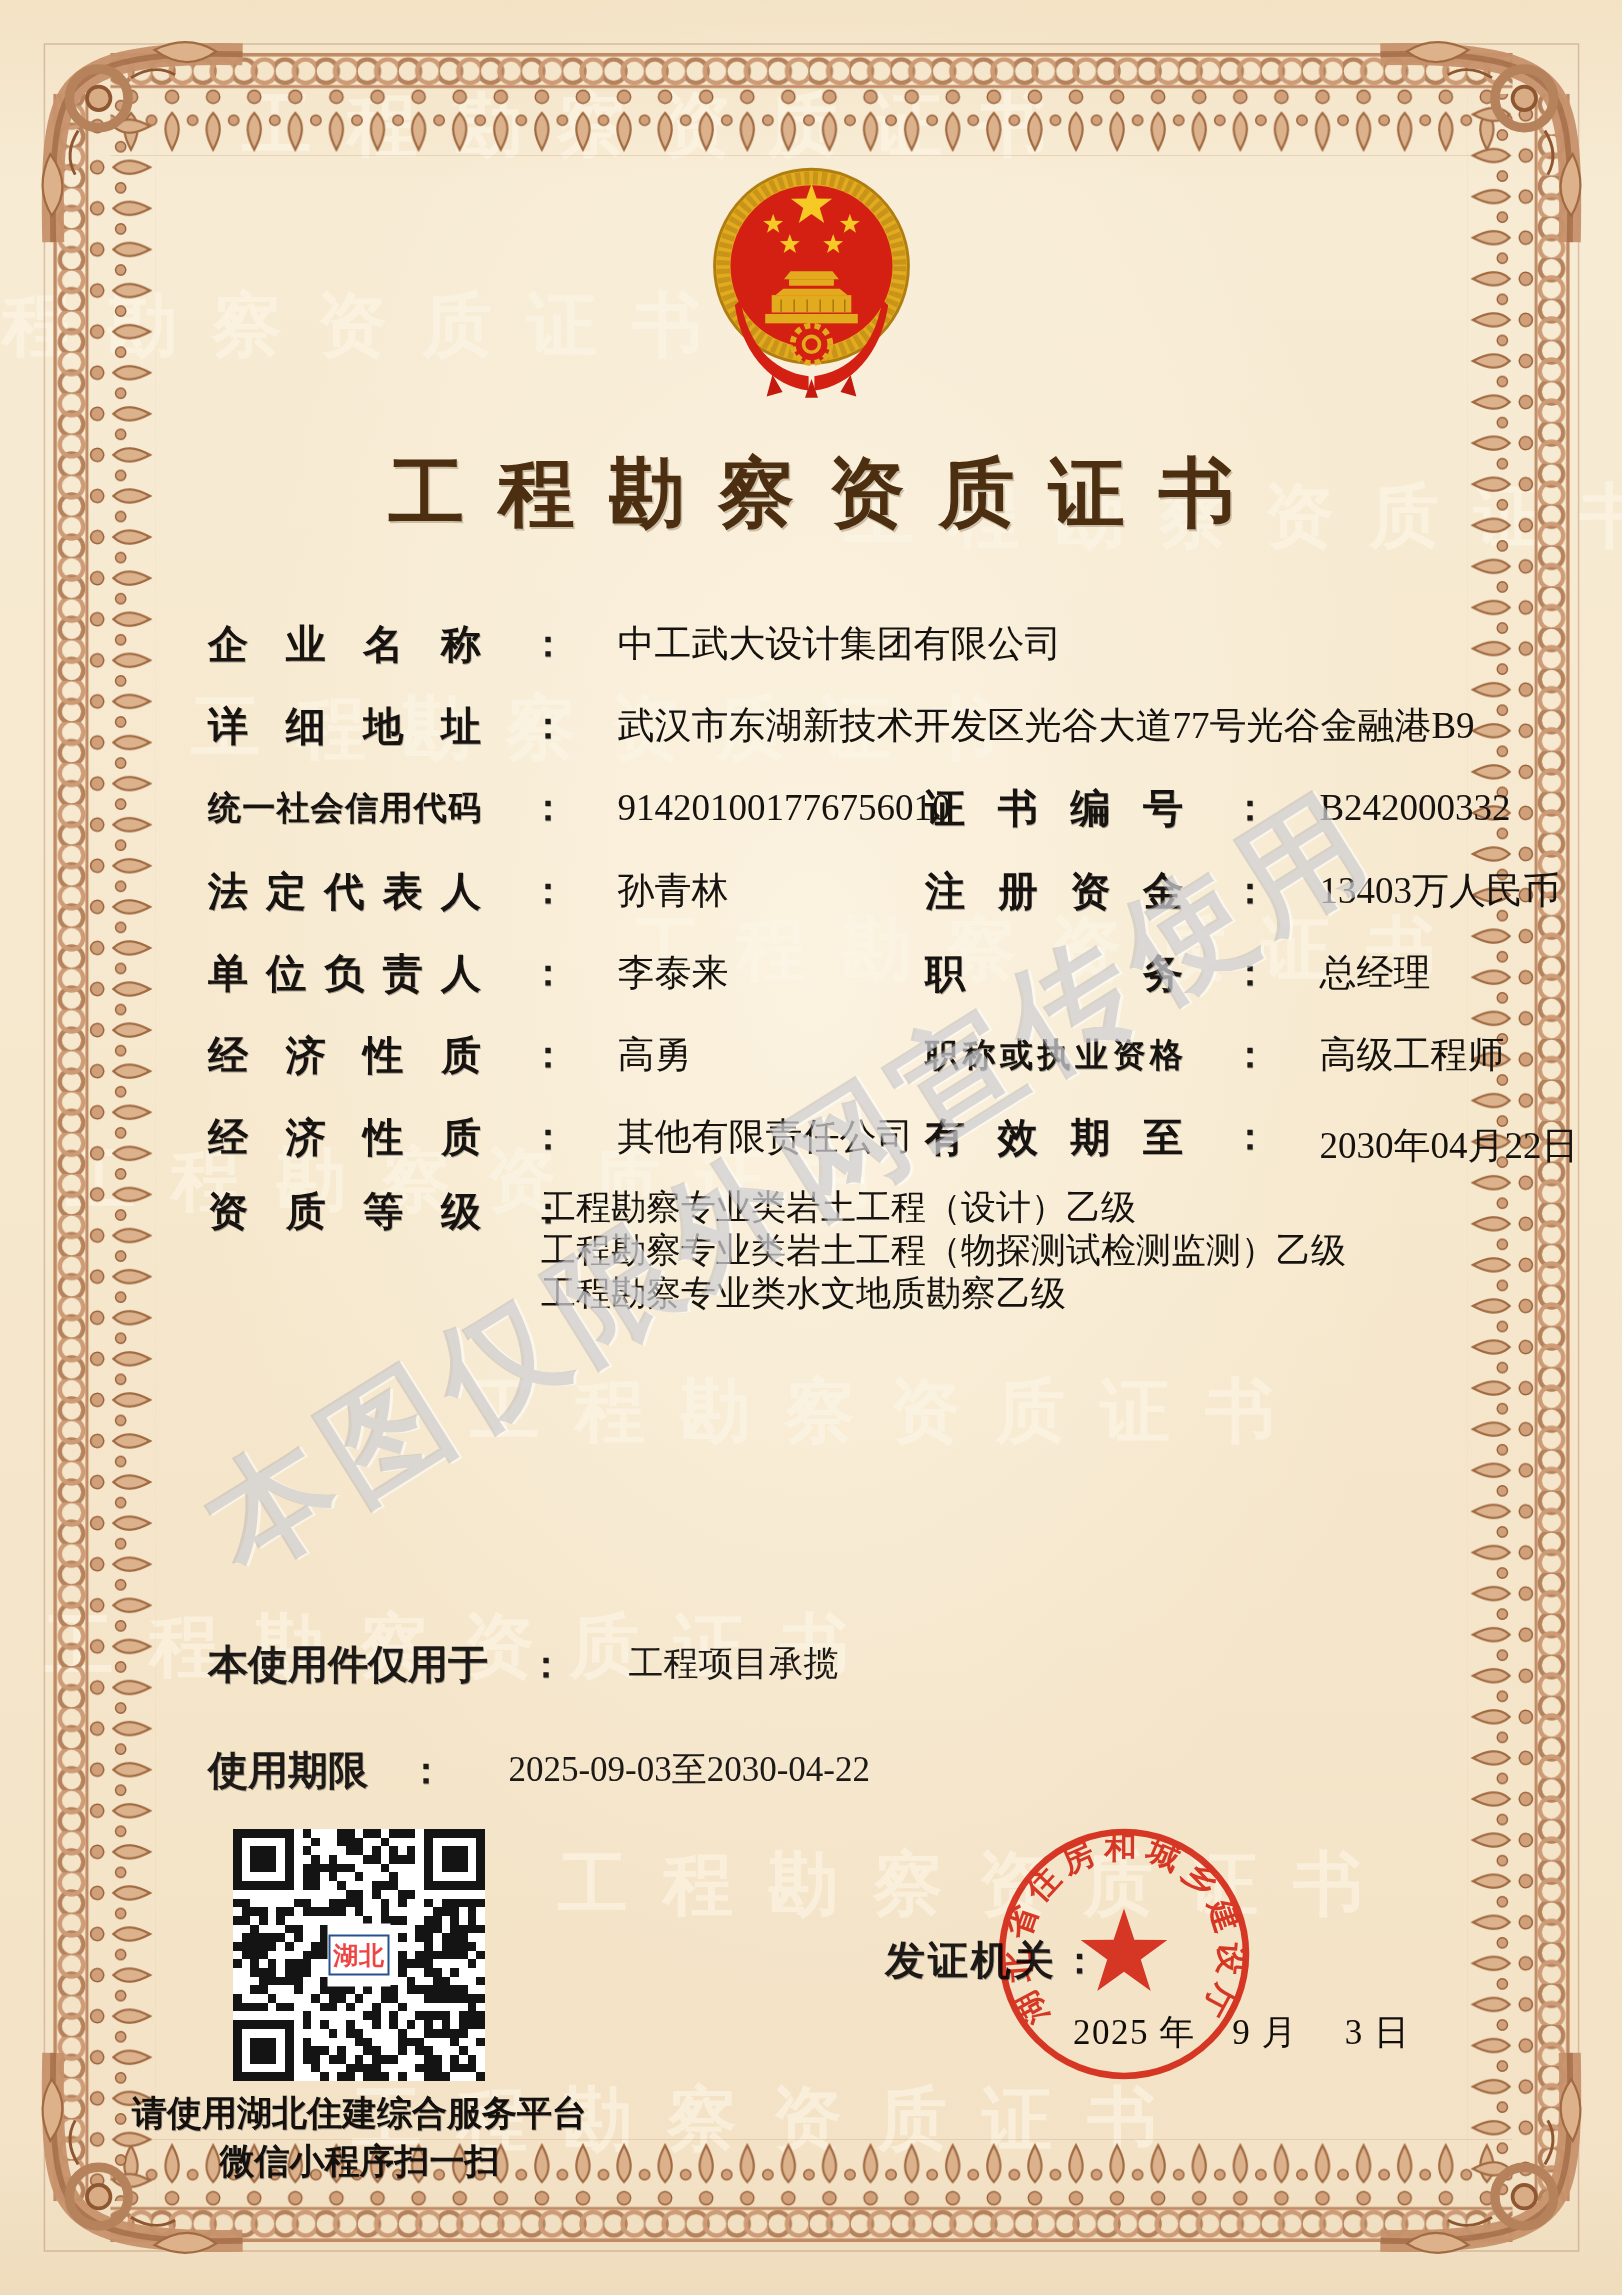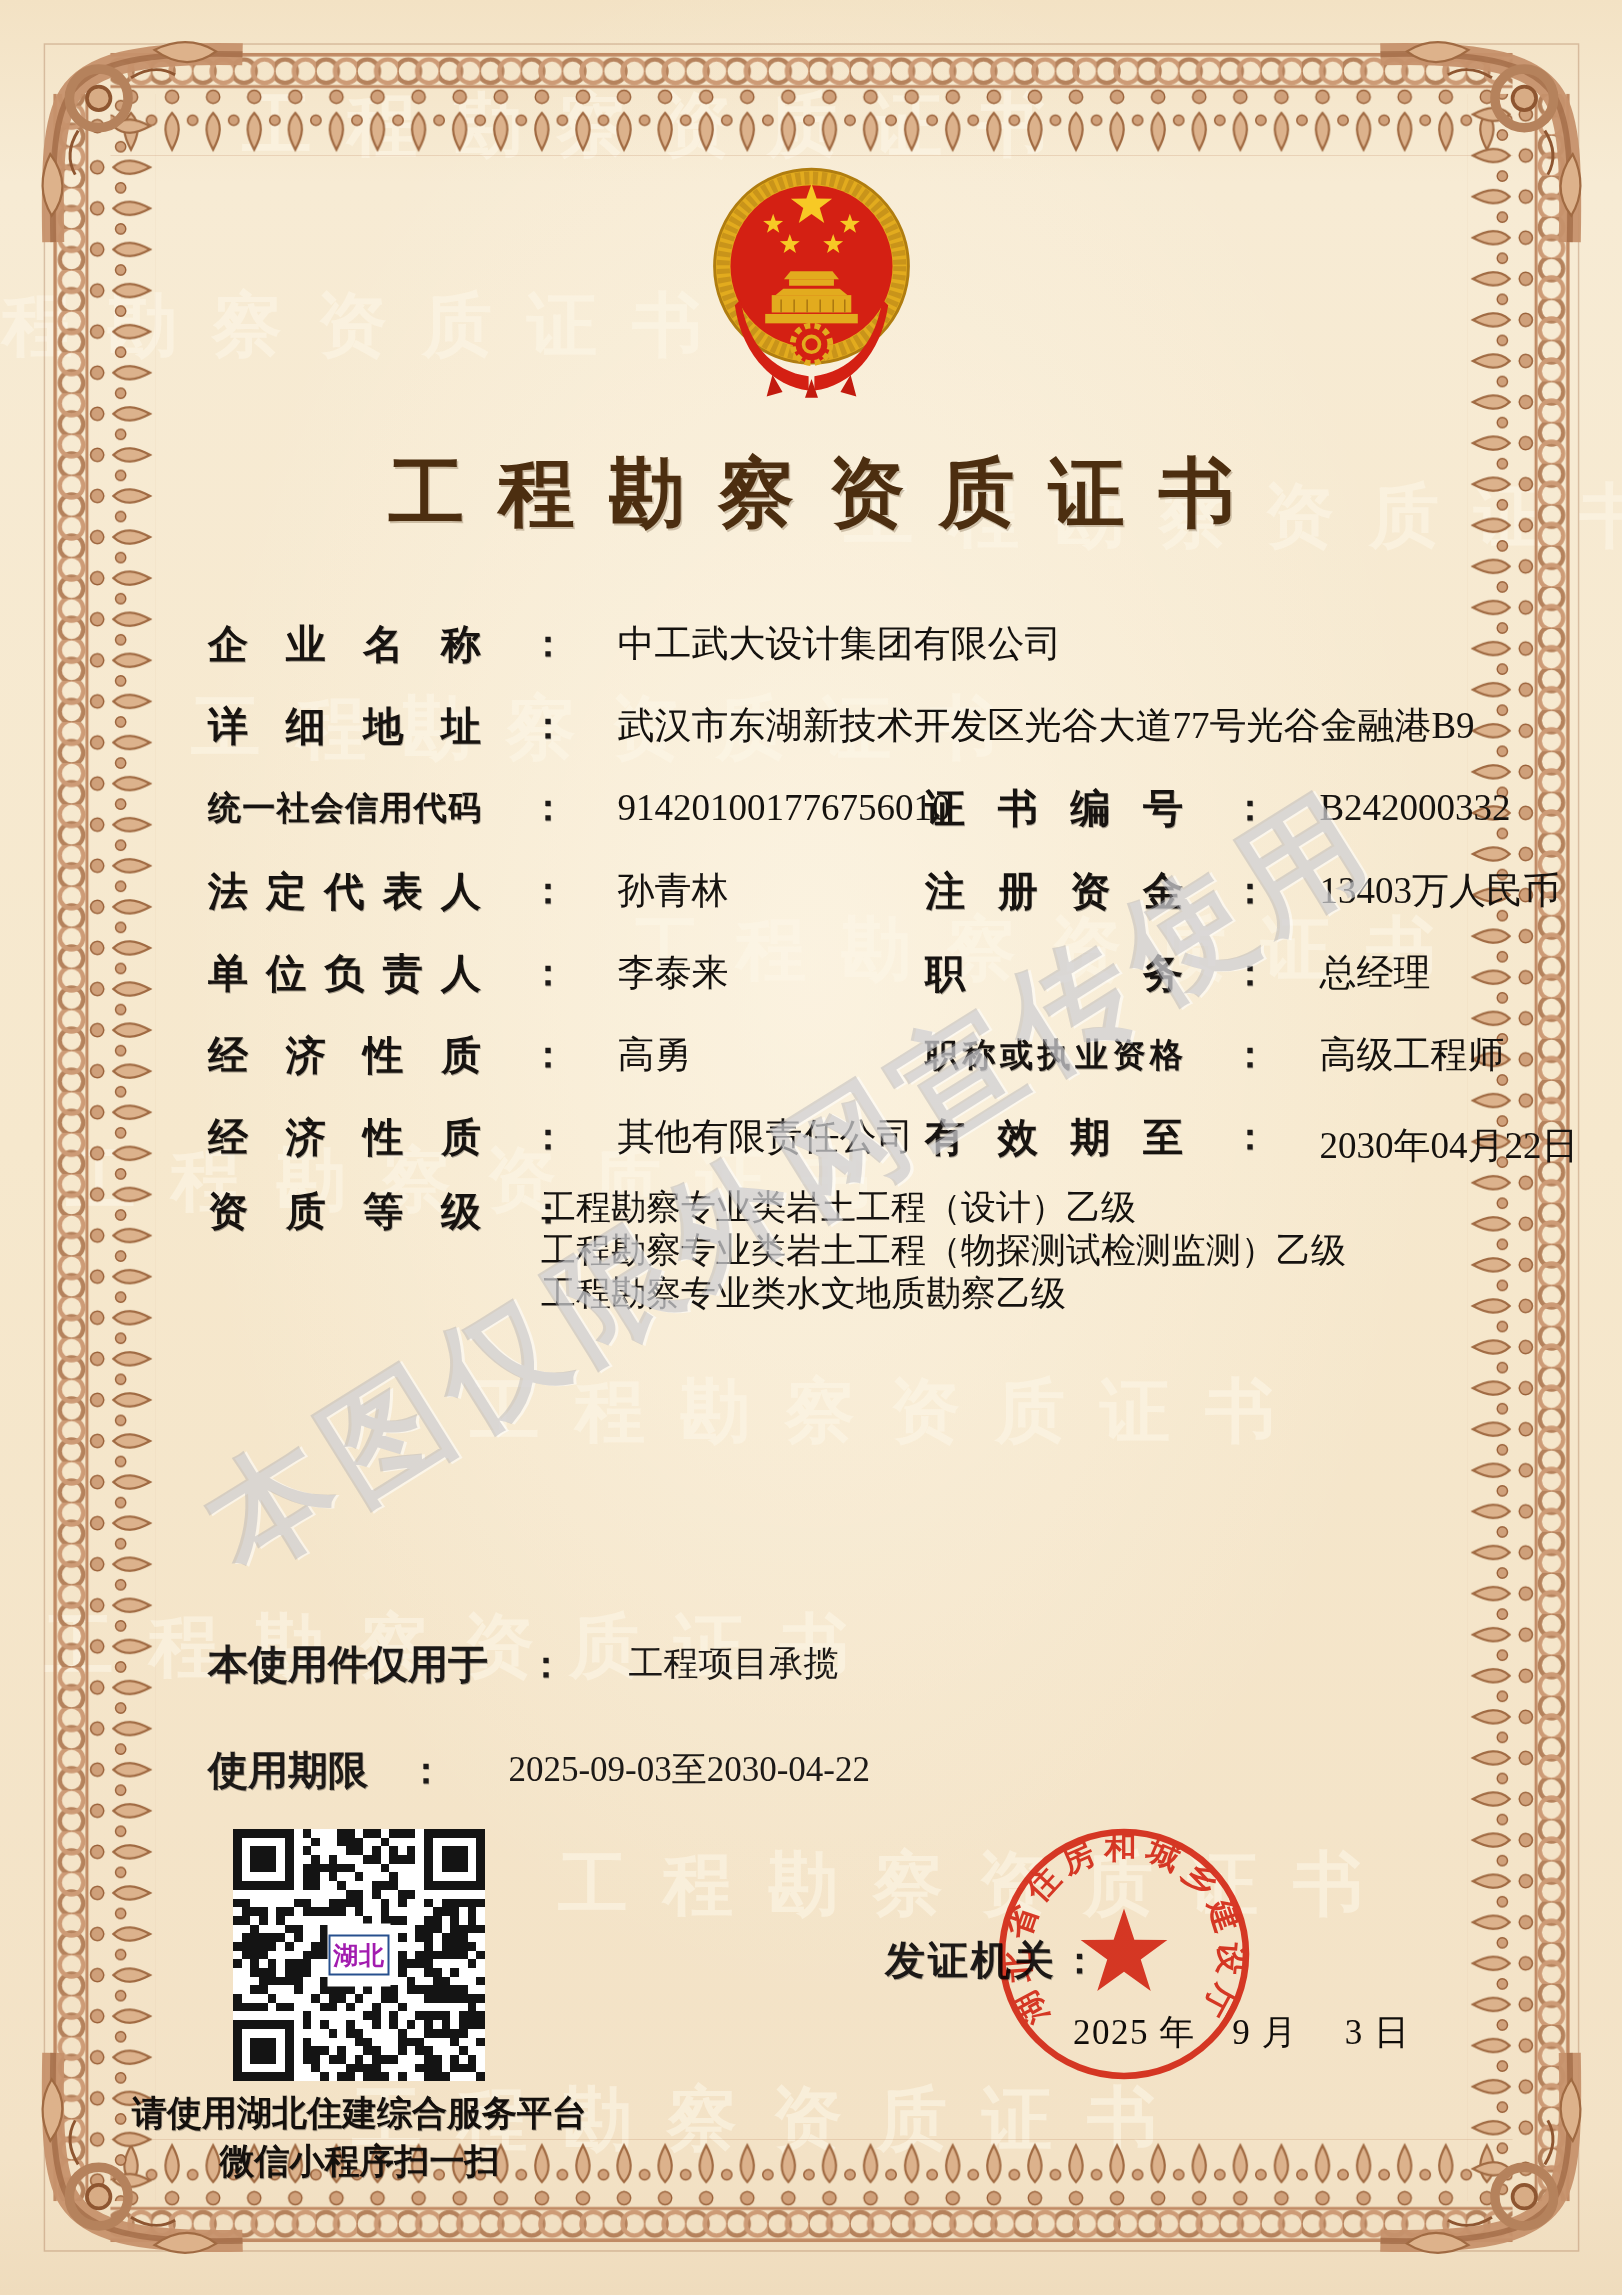--- a/index.html
+++ b/index.html
@@ -56,21 +56,21 @@
   .llab{font-weight:bold; font-size:40px; line-height:47px; text-shadow:0.7px 0.7px 0 rgba(23,19,16,.35);}
   .lval{font-family:"Liberation Serif","DejaVu Serif",serif; font-size:35px; line-height:45px; margin-left:29px; white-space:nowrap;}
   
   #qr{left:233px; top:1829px; width:252px; height:252px; z-index:3; background:#fff;}
   #qr .qr-modules{position:absolute; inset:0;}
   #qr .qr-logo{
     position:absolute; left:50%; top:50%; width:63px; height:63px; transform:translate(-50%,-50%);
     background:#fff; display:flex; align-items:center; justify-content:center;
   }
   #qr .qr-logo span{
-    color:#a21caf; font-weight:bold; font-size:25px; letter-spacing:0.7px;
+    color:#ef4444; font-weight:bold; font-size:25px; letter-spacing:0.7px;
     border:2.9px solid #27508e; padding:5.9px 2.9px; line-height:1;
   }
   .qr-caption{
     position:absolute; left:110px; width:499px; z-index:3; text-align:center;
     font-weight:bold; font-size:35px; line-height:48px; color:#14100d;
     text-shadow:0.7px 0.7px 0 rgba(23,19,16,.3); white-space:nowrap;
   }
   
   #issuerRow{position:absolute; left:885px; top:1937px; display:flex; z-index:3;}
   #issueDate{

